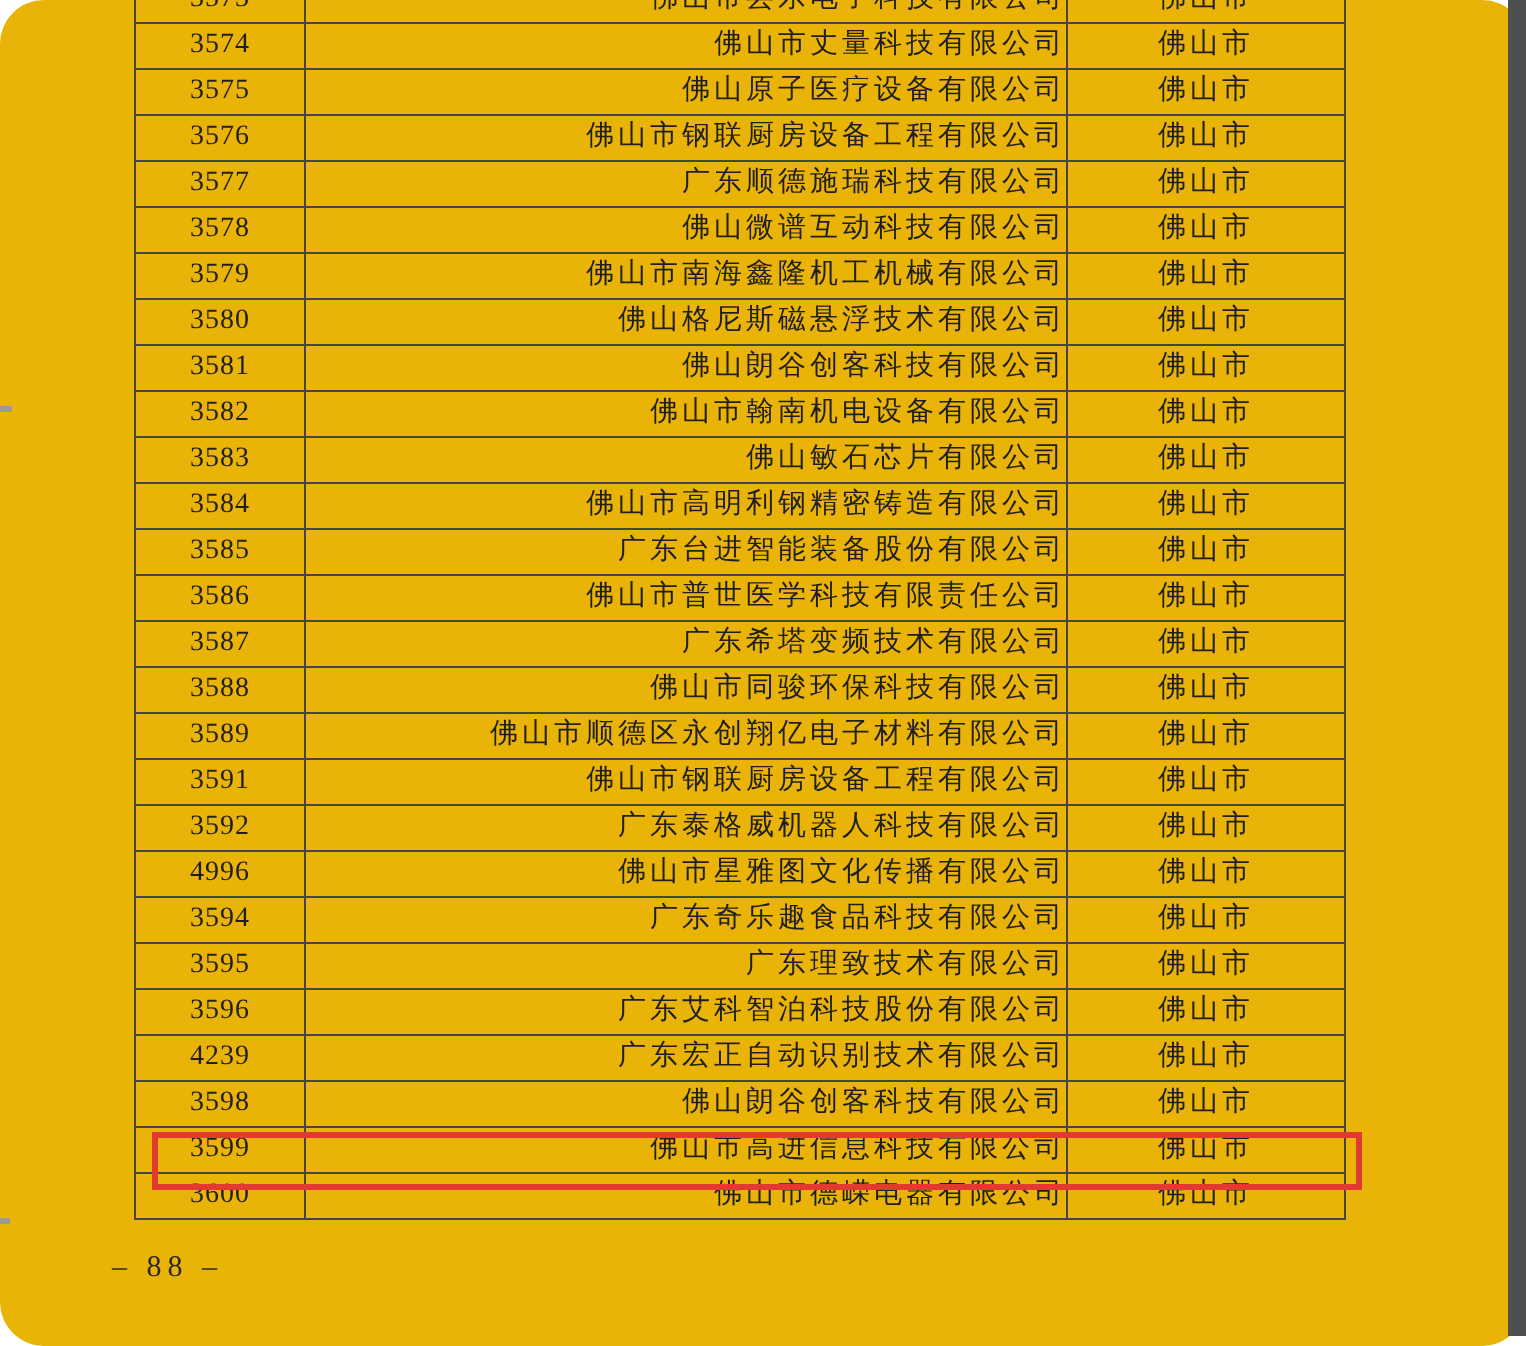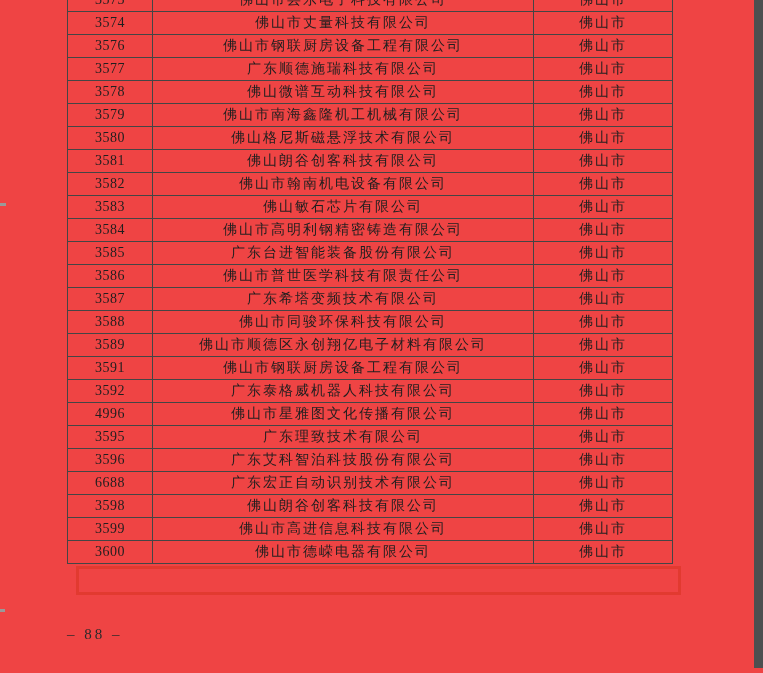--- a/index.html
+++ b/index.html
@@ -8,21 +8,22 @@
     width: 763px;
     height: 673px;
     background: #ffffff;
     overflow: hidden;
     position: relative;
     font-family: "Liberation Serif", "DejaVu Serif", serif;
   }
   .page {
     position: absolute;
     inset: 0;
-    background: #ef4444;
+    background: #eab308;
+    border-radius: 22px;
   }
   table.company-table {
     position: absolute;
     left: 67px;
     top: -12.4px;
     border-collapse: collapse;
     table-layout: fixed;
     width: 605px;
   }
   table.company-table td {
@@ -35,42 +36,42 @@
     overflow: hidden;
     white-space: nowrap;
     box-sizing: border-box;
   }
   td.c-num {
     text-align: center;
     font-size: 14.5px;
     letter-spacing: 0.5px;
   }
   td.c-name {
-    text-align: center;
+    text-align: right;
     padding-left: 14px;
     letter-spacing: 2px;
     font-family: Liberation Serif, serif;
   }
   td.c-city {
     text-align: center;
     letter-spacing: 2px;
   }
   .highlight-box {
     position: absolute;
     left: 76px;
     top: 566px;
     width: 605px;
     height: 29px;
     border: 3px solid #e23a30;
     box-sizing: border-box;
     pointer-events: none;
   }
   .page-number {
     position: absolute;
-    left: 67px;
+    left: 56px;
     top: 626px;
     font-size: 15px;
     color: #2a2a2a;
     letter-spacing: 3px;
   }
   .window-edge {
     position: absolute;
     right: 0;
     top: 0;
     width: 9px;
@@ -112,20 +113,25 @@
           <td class="c-name">佛山市芸乐电子科技有限公司</td>
           <td class="c-city">佛山市</td>
         </tr>
 
         <tr>
           <td class="c-num">3574</td>
           <td class="c-name">佛山市丈量科技有限公司</td>
           <td class="c-city">佛山市</td>
         </tr>
 
+        <tr>
+          <td class="c-num">3575</td>
+          <td class="c-name">佛山原子医疗设备有限公司</td>
+          <td class="c-city">佛山市</td>
+        </tr>
 
         <tr>
           <td class="c-num">3576</td>
           <td class="c-name">佛山市钢联厨房设备工程有限公司</td>
           <td class="c-city">佛山市</td>
         </tr>
 
         <tr>
           <td class="c-num">3577</td>
           <td class="c-name">广东顺德施瑞科技有限公司</td>
@@ -216,35 +222,40 @@
           <td class="c-name">广东泰格威机器人科技有限公司</td>
           <td class="c-city">佛山市</td>
         </tr>
 
         <tr>
           <td class="c-num">4996</td>
           <td class="c-name">佛山市星雅图文化传播有限公司</td>
           <td class="c-city">佛山市</td>
         </tr>
 
+        <tr>
+          <td class="c-num">3594</td>
+          <td class="c-name">广东奇乐趣食品科技有限公司</td>
+          <td class="c-city">佛山市</td>
+        </tr>
 
         <tr>
           <td class="c-num">3595</td>
           <td class="c-name">广东理致技术有限公司</td>
           <td class="c-city">佛山市</td>
         </tr>
 
         <tr>
           <td class="c-num">3596</td>
           <td class="c-name">广东艾科智泊科技股份有限公司</td>
           <td class="c-city">佛山市</td>
         </tr>
 
         <tr>
-          <td class="c-num">6688</td>
+          <td class="c-num">4239</td>
           <td class="c-name">广东宏正自动识别技术有限公司</td>
           <td class="c-city">佛山市</td>
         </tr>
 
         <tr>
           <td class="c-num">3598</td>
           <td class="c-name">佛山朗谷创客科技有限公司</td>
           <td class="c-city">佛山市</td>
         </tr>
 

